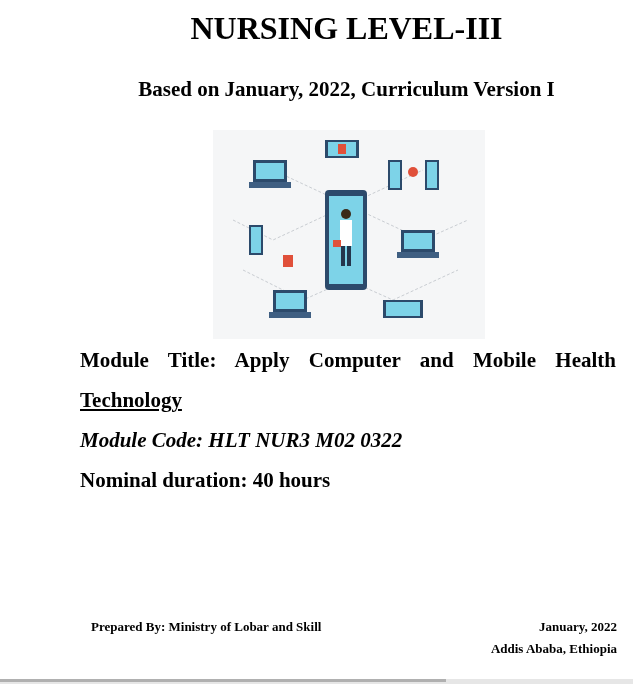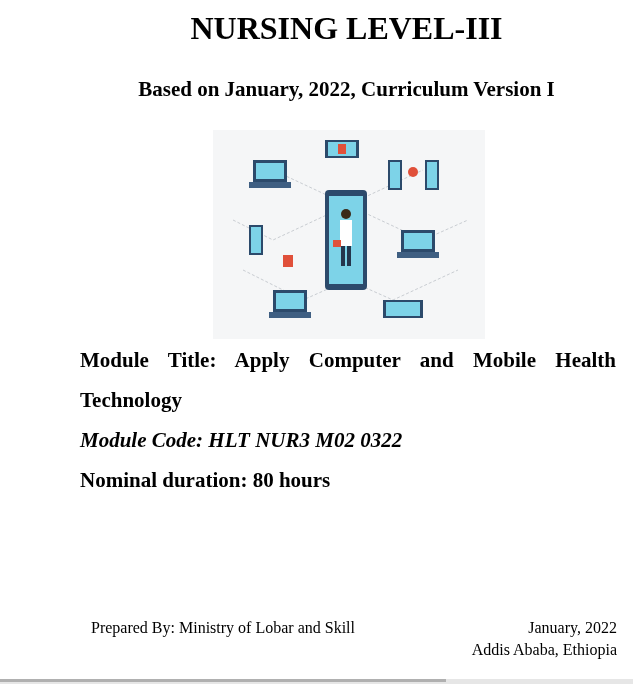--- a/index.html
+++ b/index.html
@@ -2,24 +2,24 @@
 <html><head>
 <meta charset="utf-8">
 <style>
   html, body { margin: 0; padding: 0; }
   body { width: 633px; height: 684px; background: #ffffff; position: relative; overflow: hidden; font-family: "Liberation Serif", serif; color: #000; }
   .title { position: absolute; top: 10px; left: 0; width: 693px; text-align: center; font-size: 32px; font-weight: bold; letter-spacing: 0px; }
   .subtitle { position: absolute; top: 77px; left: 0; width: 693px; text-align: center; font-size: 21px; font-weight: bold; }
   .illus { position: absolute; left: 213px; top: 130px; width: 272px; height: 209px; background: #f5f6f7; }
   .mod { position: absolute; left: 80px; width: 536px; font-size: 21px; font-weight: bold; }
   .mod-title { top: 348px; text-align: justify; text-align-last: justify; }
-  .mod-title2 { top: 388px; }
+  .mod-title2 { top: 388px; text-decoration: underline; }
   .mod-code { top: 428px; font-style: italic; }
   .mod-dur { top: 468px; }
-  .footer { position: absolute; font-size: 16px; font-weight: normal; }
+  .footer { position: absolute; font-size: 13px; font-weight: bold; }
   .prep { left: 91px; top: 619px; }
   .date { right: 16px; top: 619px; }
   .place { right: 16px; top: 641px; text-align: right; }
   .scrollbar { position: absolute; left: 0; top: 679px; width: 633px; height: 5px; background: #e6e6e6; }
   .thumb { position: absolute; left: 0; top: 0; width: 446px; height: 3px; background: #b0b0b0; }
 </style>
 </head>
 <body>
 
 <div class="title">NURSING LEVEL-III</div>
@@ -67,21 +67,21 @@
       <rect x="173" y="172" width="34" height="14" fill="#7dd3e8"></rect>
     <circle cx="200" cy="42" r="5" fill="#e0503a"></circle>
     <rect x="70" y="125" width="10" height="12" fill="#e0503a"></rect>
     <rect x="125" y="14" width="8" height="10" fill="#e0503a"></rect>
   </svg>
 </div>
 
 <div class="mod mod-title">Module Title: Apply Computer and Mobile Health</div>
 <div class="mod mod-title2">Technology</div>
 <div class="mod mod-code">Module Code: HLT NUR3 M02 0322</div>
-<div class="mod mod-dur">Nominal duration: 80 hours</div>
+<div class="mod mod-dur">Nominal duration: 40 hours</div>
 
 <div class="footer prep">Prepared By: Ministry of Lobar and Skill</div>
 <div class="footer date">January, 2022</div>
 <div class="footer place">Addis Ababa, Ethiopia</div>
 
 <div class="scrollbar">
   <div class="thumb"></div>
 </div>
 
 </body></html>

